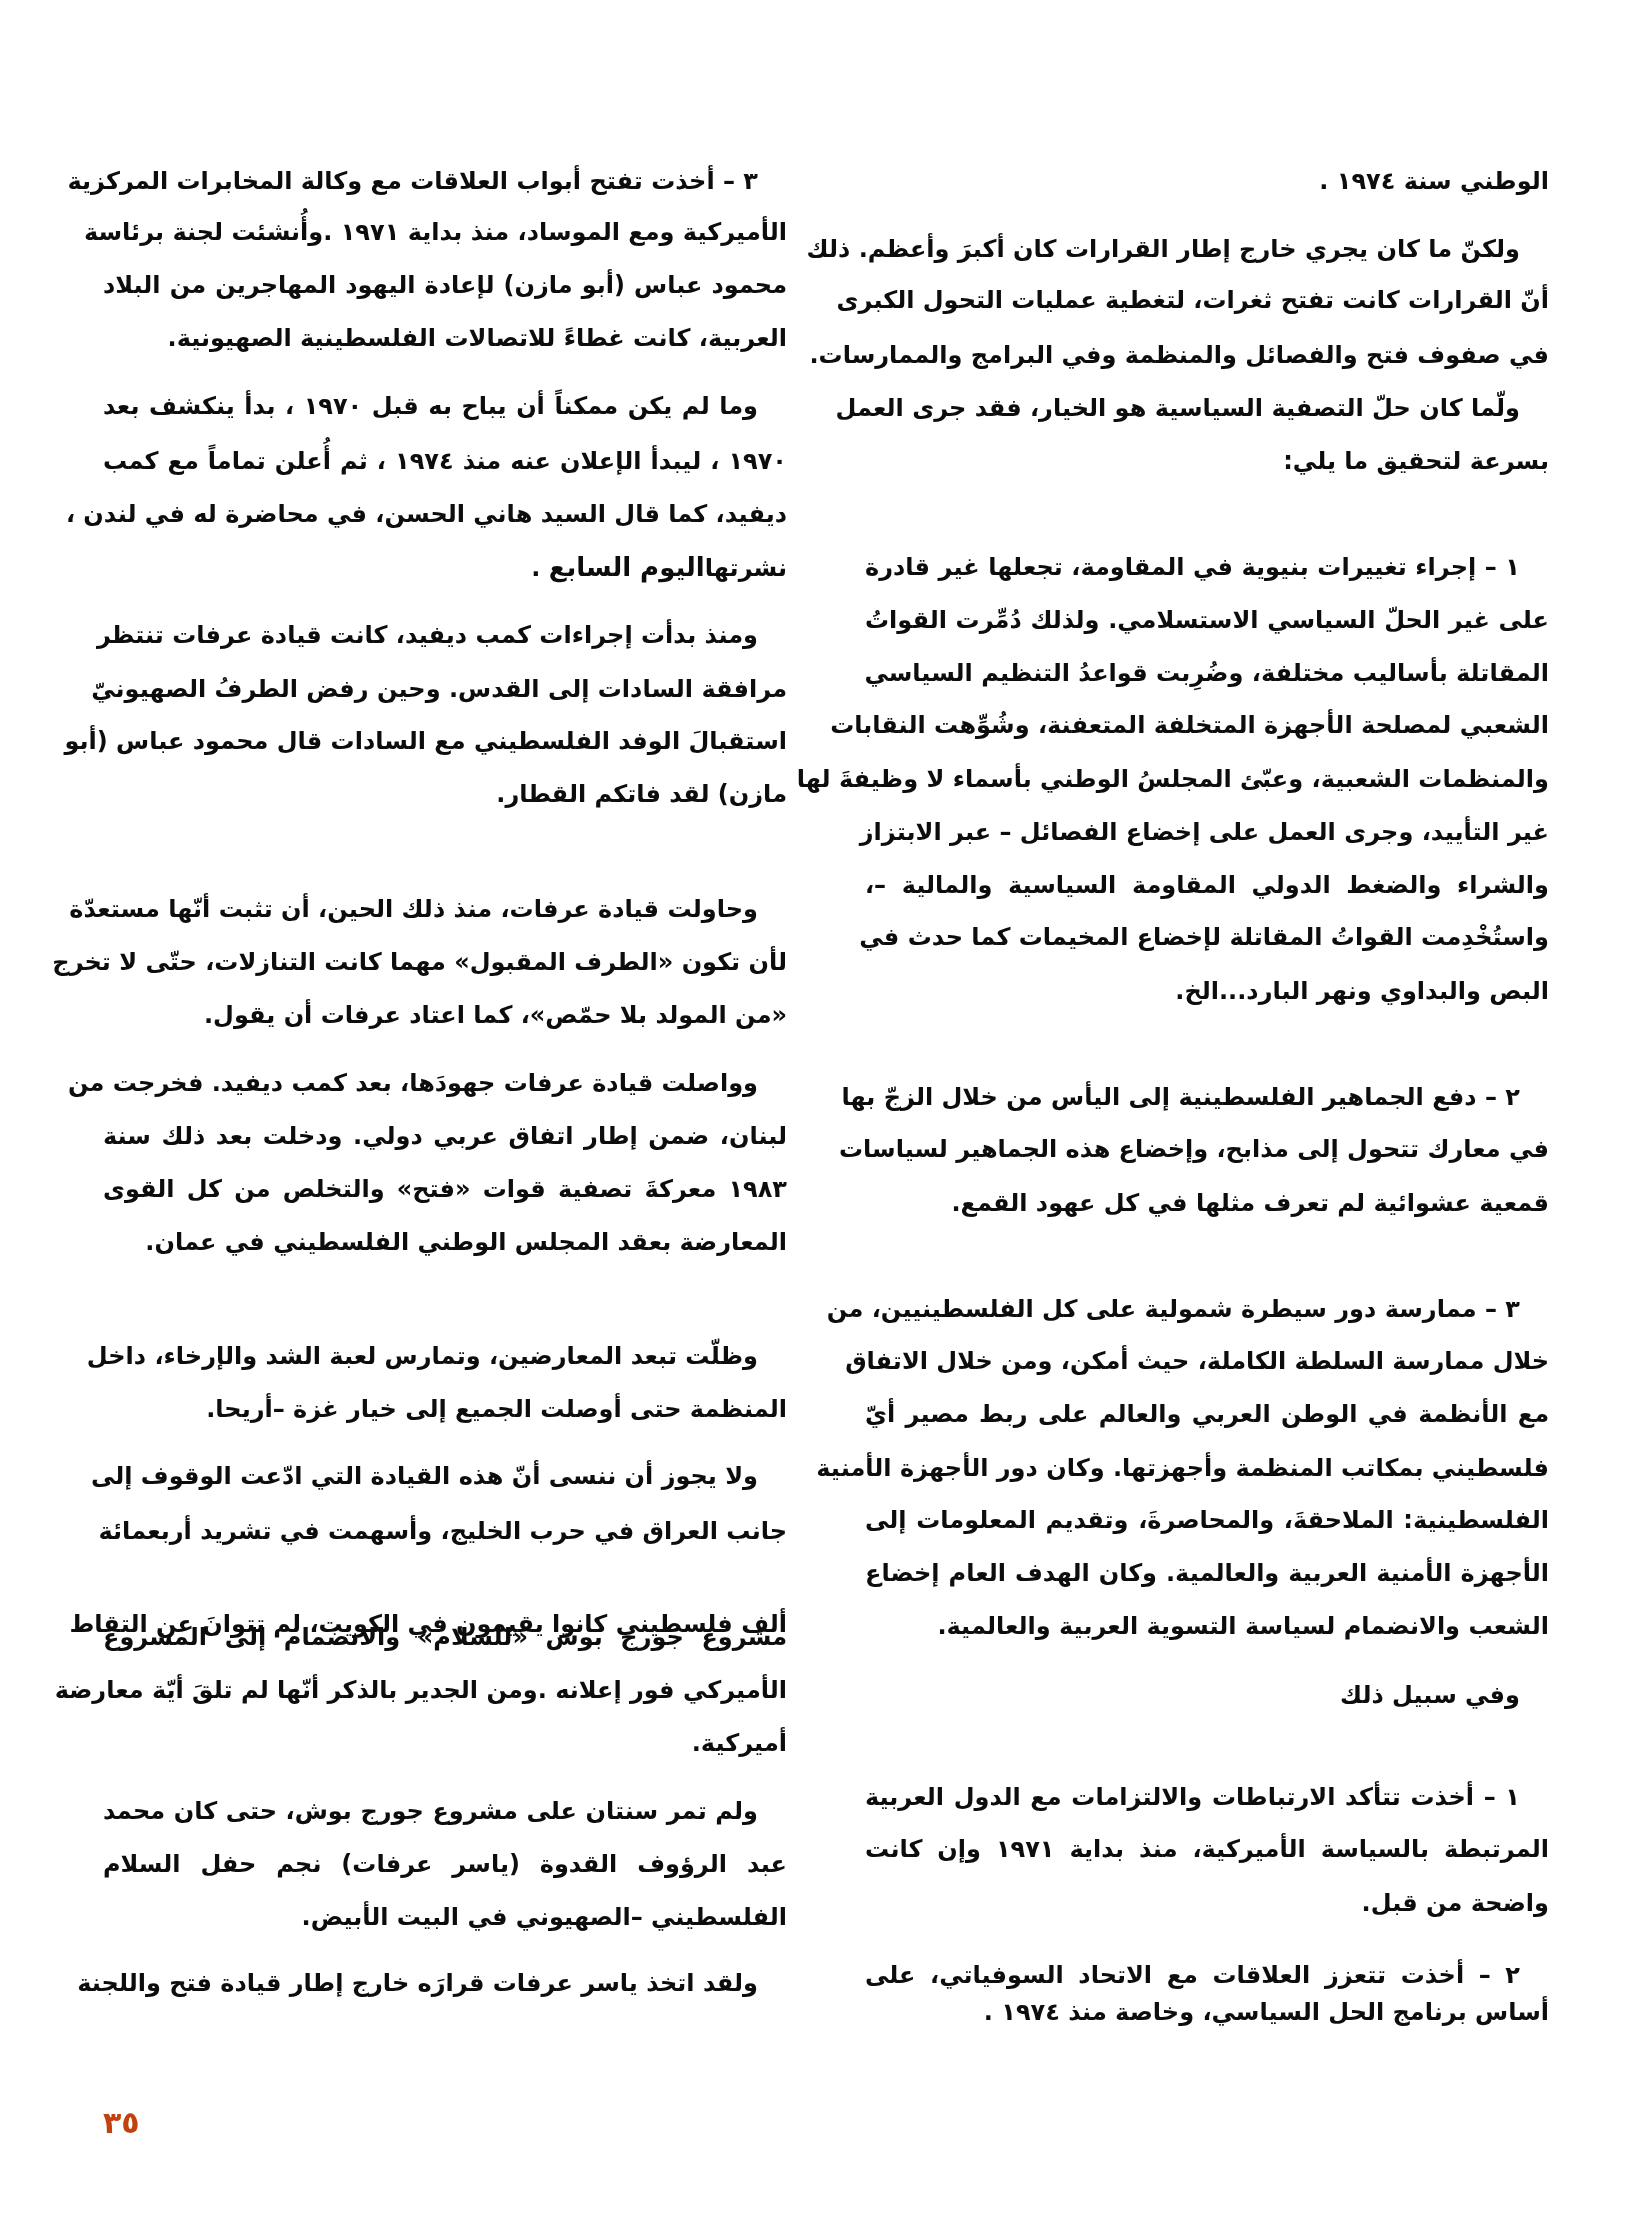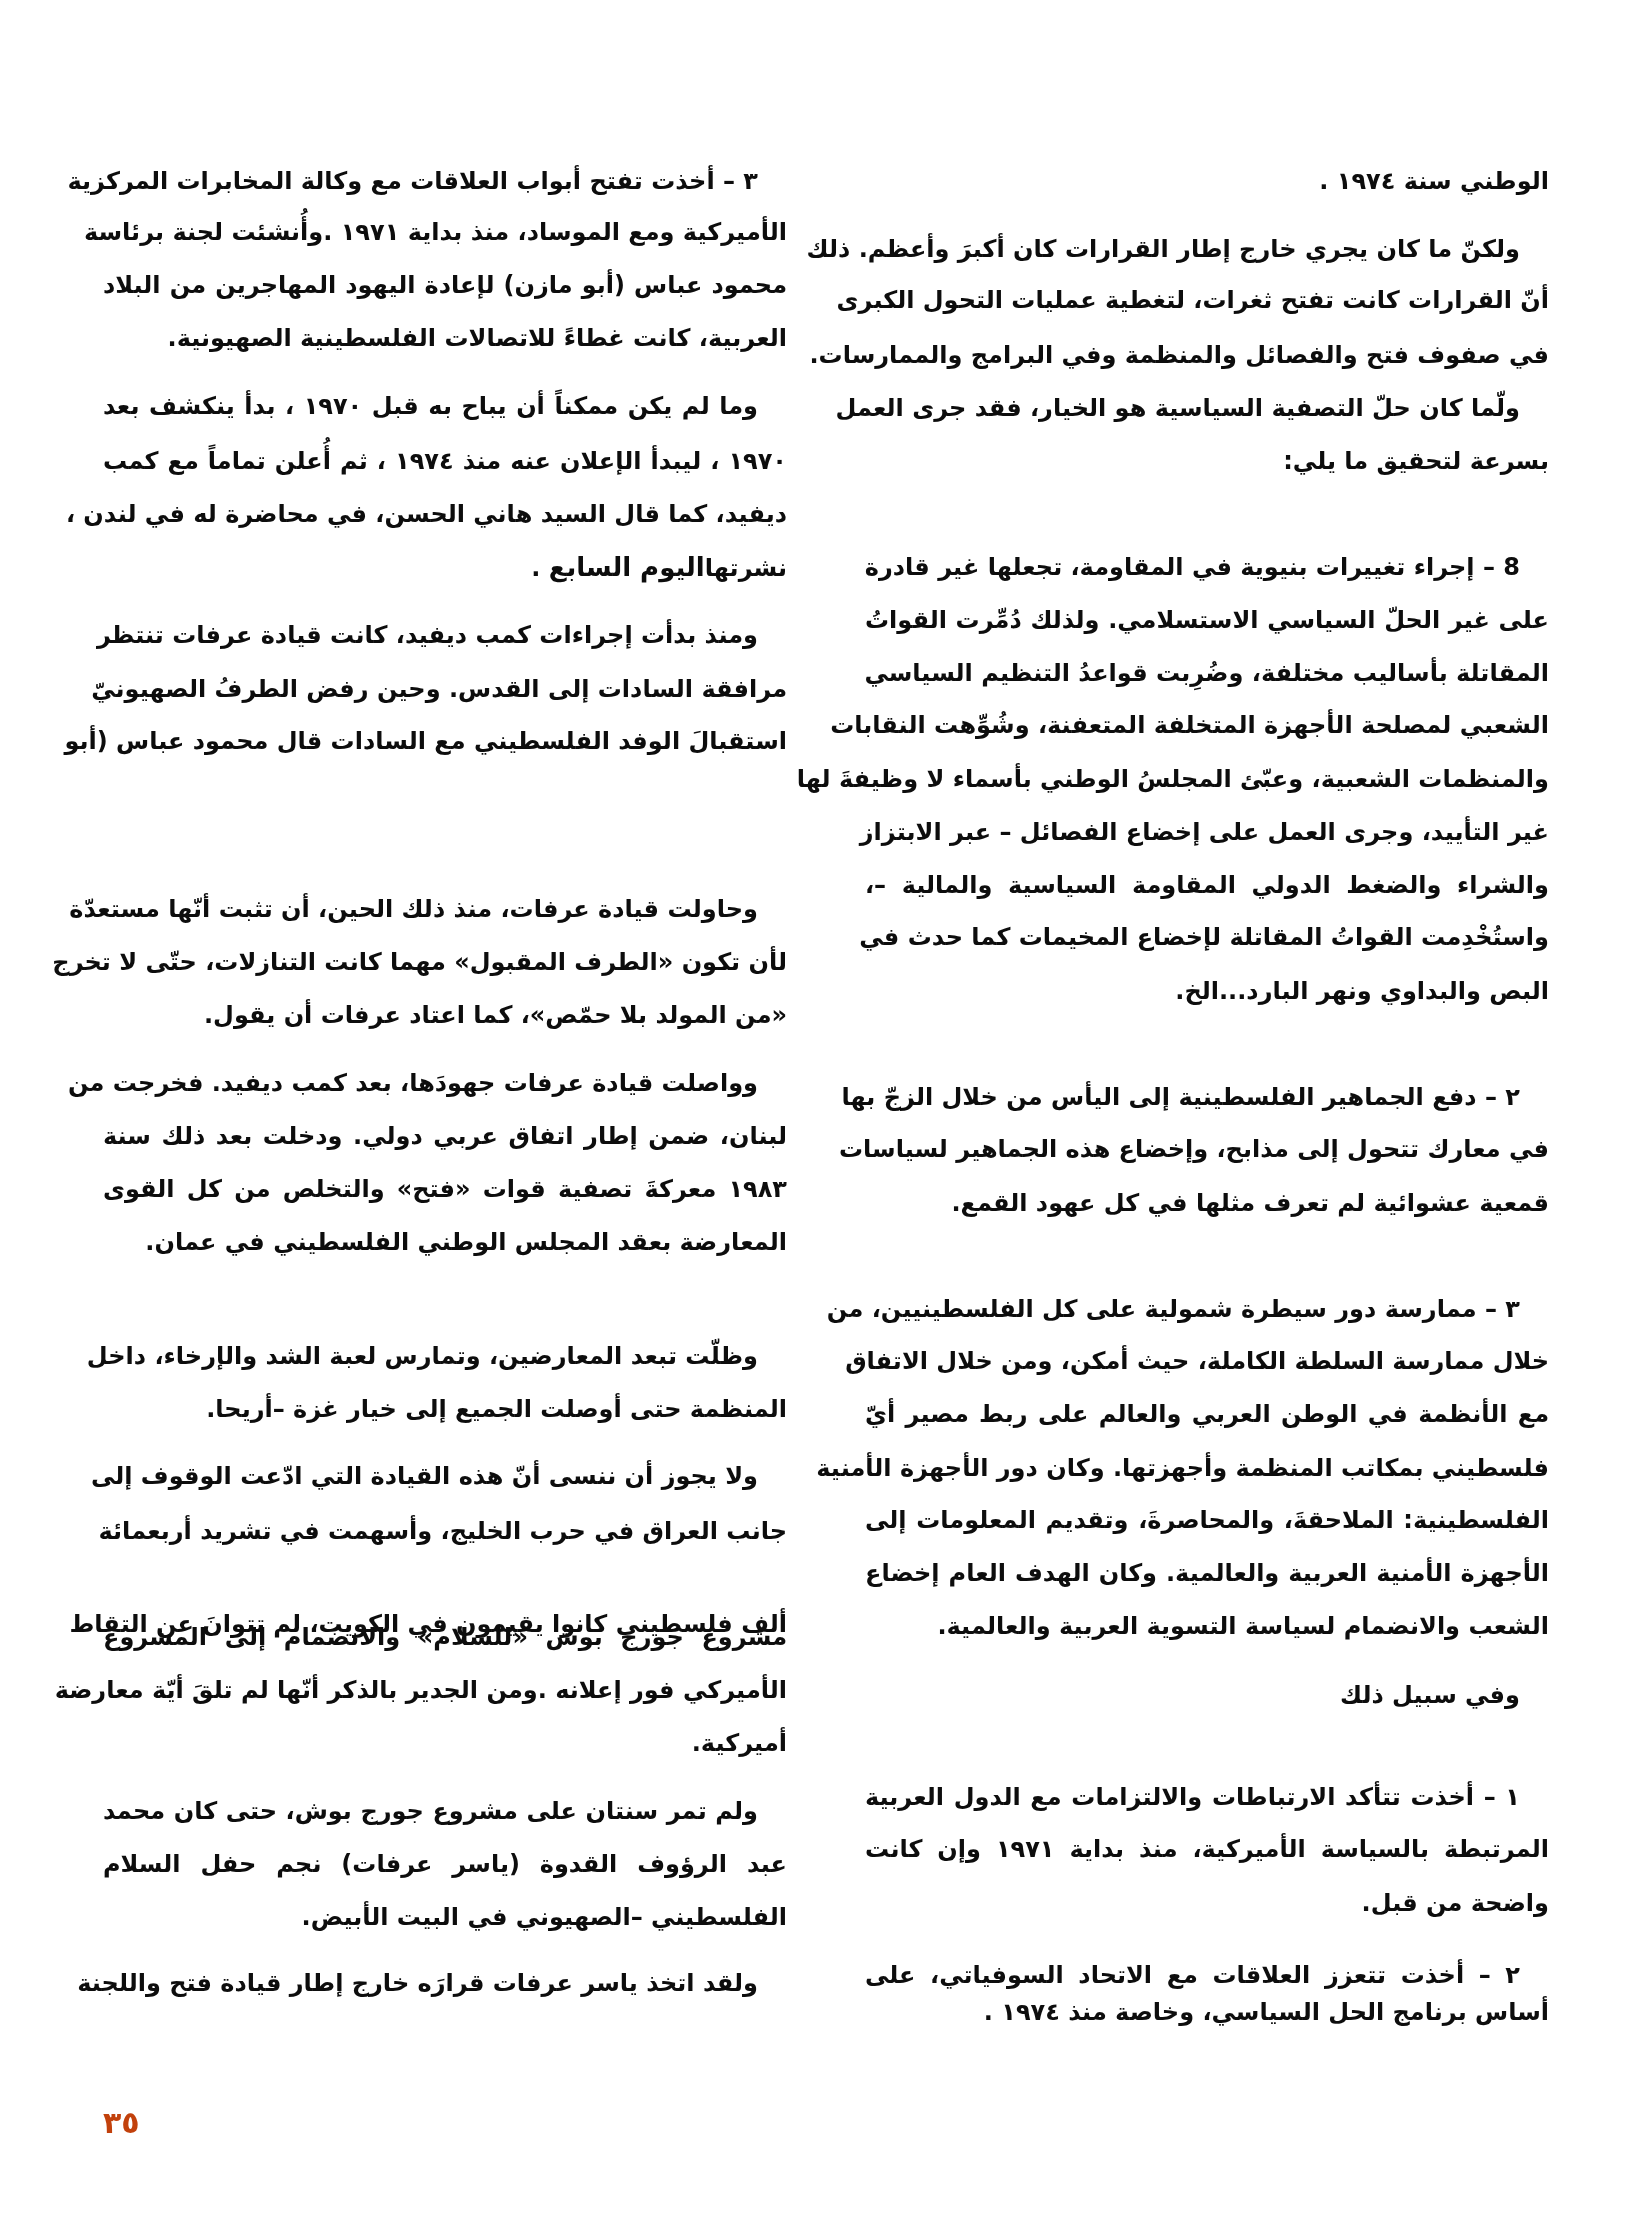--- a/index.html
+++ b/index.html
@@ -28,21 +28,21 @@
 <body>
 
 <div class="page">
   <div class="col col-right" id="col-right">
       <div class="line last" style="top: 161px;"><span>الوطني سنة ١٩٧٤ .</span></div>
       <div class="line indent" style="top: 229px;"><span>ولكنّ ما كان يجري خارج إطار القرارات كان أكبرَ وأعظم. ذلك</span></div>
       <div class="line" style="top: 280px;"><span>أنّ القرارات كانت تفتح ثغرات، لتغطية عمليات التحول الكبرى</span></div>
       <div class="line" style="top: 335px;"><span>في صفوف فتح والفصائل والمنظمة وفي البرامج والممارسات.</span></div>
       <div class="line indent" style="top: 388px;"><span>ولّما كان حلّ التصفية السياسية هو الخيار، فقد جرى العمل</span></div>
       <div class="line last" style="top: 441px;"><span>بسرعة لتحقيق ما يلي:</span></div>
-      <div class="line indent" style="top: 547px;"><span>8 – إجراء تغييرات بنيوية في المقاومة، تجعلها غير قادرة</span></div>
+      <div class="line indent" style="top: 547px;"><span>١ – إجراء تغييرات بنيوية في المقاومة، تجعلها غير قادرة</span></div>
       <div class="line" style="top: 600px;"><span>على غير الحلّ السياسي الاستسلامي. ولذلك دُمِّرت القواتُ</span></div>
       <div class="line" style="top: 653px;"><span>المقاتلة بأساليب مختلفة، وضُرِبت قواعدُ التنظيم السياسي</span></div>
       <div class="line" style="top: 705px;"><span>الشعبي لمصلحة الأجهزة المتخلفة المتعفنة، وشُوِّهت النقابات</span></div>
       <div class="line" style="top: 759px;"><span>والمنظمات الشعبية، وعبّئ المجلسُ الوطني بأسماء لا وظيفةَ لها</span></div>
       <div class="line" style="top: 812px;"><span>غير التأييد، وجرى العمل على إخضاع الفصائل – عبر الابتزاز</span></div>
       <div class="line" style="top: 865px;"><span>والشراء والضغط الدولي المقاومة السياسية والمالية –،</span></div>
       <div class="line" style="top: 917px;"><span>واستُخْدِمت القواتُ المقاتلة لإخضاع المخيمات كما حدث في</span></div>
       <div class="line last" style="top: 971px;"><span>البص والبداوي ونهر البارد...الخ.</span></div>
       <div class="line indent" style="top: 1077px;"><span>٢ – دفع الجماهير الفلسطينية إلى اليأس من خلال الزجّ بها</span></div>
       <div class="line" style="top: 1129px;"><span>في معارك تتحول إلى مذابح، وإخضاع هذه الجماهير لسياسات</span></div>
@@ -66,20 +66,21 @@
       <div class="line" style="top: 212px;"><span>الأميركية ومع الموساد، منذ بداية ١٩٧١ .وأُنشئت لجنة برئاسة</span></div>
       <div class="line" style="top: 265px;"><span>محمود عباس (أبو مازن) لإعادة اليهود المهاجرين من البلاد</span></div>
       <div class="line last" style="top: 318px;"><span>العربية، كانت غطاءً للاتصالات الفلسطينية الصهيونية.</span></div>
       <div class="line indent" style="top: 386px;"><span>وما لم يكن ممكناً أن يباح به قبل ١٩٧٠ ، بدأ ينكشف بعد</span></div>
       <div class="line" style="top: 441px;"><span>١٩٧٠ ، ليبدأ الإعلان عنه منذ ١٩٧٤ ، ثم أُعلن تماماً مع كمب</span></div>
       <div class="line" style="top: 494px;"><span>ديفيد، كما قال السيد هاني الحسن، في محاضرة له في لندن ،</span></div>
       <div class="line last" style="top: 547px;"><span>نشرتها</span><span class="bold-title">اليوم السابع</span><span> .</span></div>
       <div class="line indent" style="top: 615px;"><span>ومنذ بدأت إجراءات كمب ديفيد، كانت قيادة عرفات تنتظر</span></div>
       <div class="line" style="top: 669px;"><span>مرافقة السادات إلى القدس. وحين رفض الطرفُ الصهيونيّ</span></div>
       <div class="line" style="top: 721px;"><span>استقبالَ الوفد الفلسطيني مع السادات قال محمود عباس (أبو</span></div>
+      <div class="line last" style="top: 774px;"><span>مازن) لقد فاتكم القطار.</span></div>
       <div class="line indent" style="top: 889px;"><span>وحاولت قيادة عرفات، منذ ذلك الحين، أن تثبت أنّها مستعدّة</span></div>
       <div class="line" style="top: 942px;"><span>لأن تكون «الطرف المقبول» مهما كانت التنازلات، حتّى لا تخرج</span></div>
       <div class="line last" style="top: 995px;"><span>«من المولد بلا حمّص»، كما اعتاد عرفات أن يقول.</span></div>
       <div class="line indent" style="top: 1063px;"><span>وواصلت قيادة عرفات جهودَها، بعد كمب ديفيد. فخرجت من</span></div>
       <div class="line" style="top: 1116px;"><span>لبنان، ضمن إطار اتفاق عربي دولي. ودخلت بعد ذلك سنة</span></div>
       <div class="line" style="top: 1169px;"><span>١٩٨٣ معركةَ تصفية قوات «فتح» والتخلص من كل القوى</span></div>
       <div class="line last" style="top: 1222px;"><span>المعارضة بعقد المجلس الوطني الفلسطيني في عمان.</span></div>
       <div class="line indent" style="top: 1336px;"><span>وظلّت تبعد المعارضين، وتمارس لعبة الشد والإرخاء، داخل</span></div>
       <div class="line last" style="top: 1389px;"><span>المنظمة حتى أوصلت الجميع إلى خيار غزة –أريحا.</span></div>
       <div class="line indent" style="top: 1456px;"><span>ولا يجوز أن ننسى أنّ هذه القيادة التي ادّعت الوقوف إلى</span></div>

